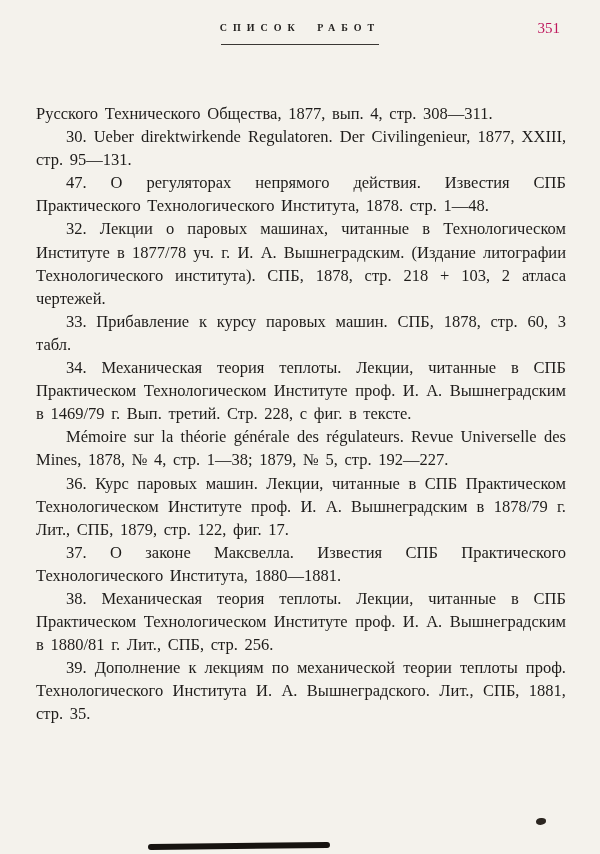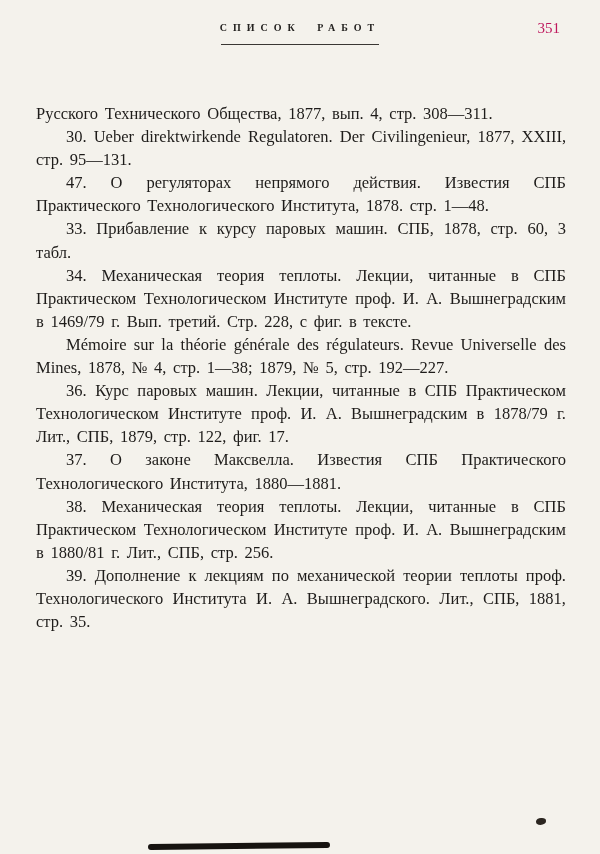--- a/index.html
+++ b/index.html
@@ -91,20 +91,21 @@
 <div class="page">
 
   <div class="running-head">СПИСОК РАБОТ</div>
   <div class="page-number">351</div>
   <div class="head-rule"></div>
 
   <div class="text-block">
     <p class="para">Русского Технического Общества, 1877, вып. 4, стр. 308—311.</p>
     <p class="para ind">30. Ueber direktwirkende Regulatoren. Der Civilingenieur, 1877, XXIII, стр. 95—131.</p>
     <p class="para ind">47. О регуляторах непрямого действия. Известия СПБ Практического Технологического Института, 1878. стр. 1—48.</p>
+    <p class="para ind">32. Лекции о паровых машинах, читанные в Технологическом Институте в 1877/78 уч. г. И. А. Вышнеградским. (Издание литографии Технологического института). СПБ, 1878, стр. 218 + 103, 2 атласа чертежей.</p>
     <p class="para ind">33. Прибавление к курсу паровых машин. СПБ, 1878, стр. 60, 3 табл.</p>
     <p class="para ind">34. Механическая теория теплоты. Лекции, читанные в СПБ Практическом Технологическом Институте проф. И. А. Вышнеградским в 1469/79 г. Вып. третий. Стр. 228, с фиг. в тексте.</p>
     <p class="para ind">Mémoire sur la théorie générale des régulateurs. Revue Universelle des Mines, 1878, № 4, стр. 1—38; 1879, № 5, стр. 192—227.</p>
     <p class="para ind">36. Курс паровых машин. Лекции, читанные в СПБ Практическом Технологическом Институте проф. И. А. Вышнеградским в 1878/79 г. Лит., СПБ, 1879, стр. 122, фиг. 17.</p>
     <p class="para ind">37. О законе Максвелла. Известия СПБ Практического Технологического Института, 1880—1881.</p>
     <p class="para ind">38. Механическая теория теплоты. Лекции, читанные в СПБ Практическом Технологическом Институте проф. И. А. Вышнеградским в 1880/81 г. Лит., СПБ, стр. 256.</p>
     <p class="para ind">39. Дополнение к лекциям по механической теории теплоты проф. Технологического Института И. А. Вышнеградского. Лит., СПБ, 1881, стр. 35.</p>
   </div>
 
   <div class="artifact smudge"></div>

